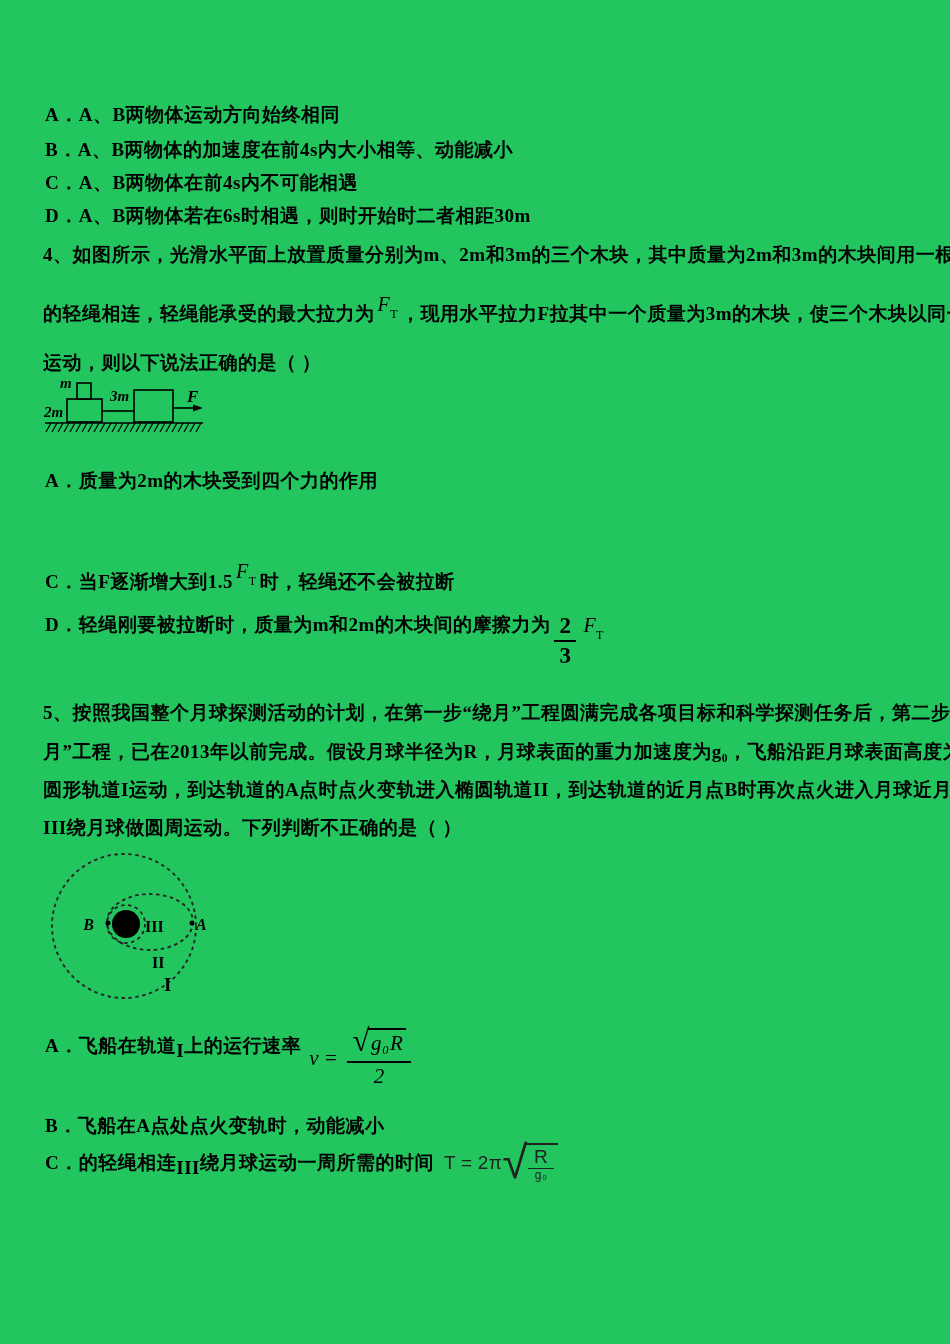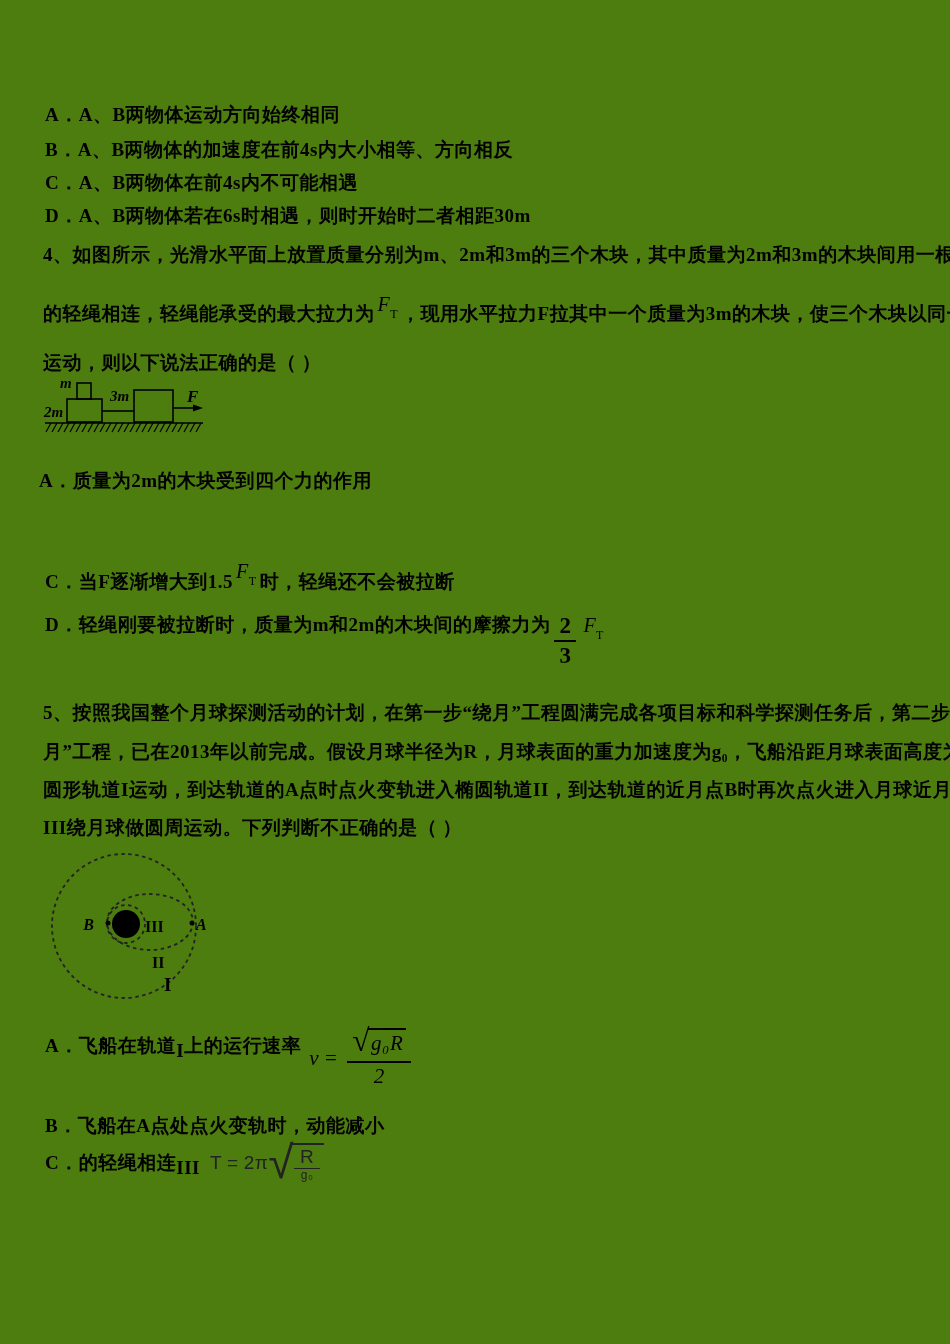--- a/index.html
+++ b/index.html
@@ -1,17 +1,17 @@
 <!DOCTYPE html>
 <html><head>
 <meta charset="utf-8">
 <style>
   html,body { margin:0; padding:0; background:#ffffff; }
   .page {
-    position:relative; width:950px; height:1344px; background:#4d7c0f;
+    position:relative; width:950px; height:1344px; background:#22c55e;
     overflow:hidden; color:#000;
     font-family:"Liberation Serif","DejaVu Serif",serif;
   }
   .line {
     position:absolute; font-size:19px; font-weight:bold; color:#000;
     white-space:nowrap; line-height:24px; letter-spacing:0.5px;
   }
   .flexline { display:flex; align-items:flex-start; }
   .abs { position:absolute; }
 
@@ -60,21 +60,21 @@
   .dashed { fill:none; stroke:#222; stroke-width:1.8; stroke-dasharray:3.5 3.5; }
   .olabel { font-family:"Liberation Serif",serif; font-weight:bold; font-size:16px; fill:#000; }
   .oitalic { font-style:italic; }
 </style>
 </head>
 <body>
 
 <div class="page">
 
   <div class="line" style="left:45px;top:103px">A．A、B两物体运动方向始终相同</div>
-  <div class="line" style="left:45px;top:138px">B．A、B两物体的加速度在前4s内大小相等、方向相反</div>
+  <div class="line" style="left:45px;top:138px">B．A、B两物体的加速度在前4s内大小相等、动能减小</div>
   <div class="line" style="left:45px;top:171px">C．A、B两物体在前4s内不可能相遇</div>
   <div class="line" style="left:45px;top:204px">D．A、B两物体若在6s时相遇，则时开始时二者相距30m</div>
 
   <div class="line" style="left:43px;top:243px">4、如图所示，光滑水平面上放置质量分别为m、2m和3m的三个木块，其中质量为2m和3m的木块间用一根不可伸长</div>
   <div class="line" style="left:43px;top:301px">
     <span>的轻绳相连，轻绳能承受的最大拉力为</span><span class="ft raise9"><i>F</i><sub>T</sub></span><span>，现用水平拉力F拉其中一个质量为3m的木块，使三个木块以同一加速度</span>
   </div>
   <div class="line" style="left:43px;top:351px">运动，则以下说法正确的是（      ）</div>
 
   <svg class="abs" style="left:40px;top:374px" width="170" height="64" viewBox="0 0 170 64">
@@ -85,21 +85,21 @@
     <line x1="62" y1="37" x2="94" y2="37" class="dline"></line>
     <text x="70" y="27" class="dlabel">3m</text>
     <rect x="94" y="16" width="39" height="32" class="drect"></rect>
     <line x1="133" y1="34" x2="158" y2="34" class="dline"></line>
     <polygon points="163,34 153,30.5 153,37.5" fill="#000"></polygon>
     <text x="147" y="28" class="dlabel" style="font-size:17px">F</text>
     <line x1="5" y1="49" x2="163" y2="49" class="dline"></line>
     <path class="dline" style="stroke-width:1.2" d="M6 58L11 49M12 58L17 49M18 58L23 49M24 58L29 49M30 58L35 49M36 58L41 49M42 58L47 49M48 58L53 49M54 58L59 49M60 58L65 49M66 58L71 49M72 58L77 49M78 58L83 49M84 58L89 49M90 58L95 49M96 58L101 49M102 58L107 49M108 58L113 49M114 58L119 49M120 58L125 49M126 58L131 49M132 58L137 49M138 58L143 49M144 58L149 49M150 58L155 49M156 58L161 49"></path>
   </svg>
 
-  <div class="line" style="left:39px;top:469px">A．质量为2m的木块受到四个力的作用</div>
+  <div class="line" style="left:45px;top:469px">A．质量为2m的木块受到四个力的作用</div>
   <div class="line" style="left:45px;top:569px">
     <span>C．当F逐渐增大到1.5</span><span class="ft raise10"><i>F</i><sub>T</sub></span><span>时，轻绳还不会被拉断</span>
   </div>
   <div class="line flexline" style="left:45px;top:613px;height:54px">
     <span>D．轻绳刚要被拉断时，质量为m和2m的木块间的摩擦力为</span>
     <span class="frac bigfrac">
         <span class="num">2</span>
         <span class="den">3</span>
       </span>
     <span class="ft"><i>F</i><sub>T</sub></span>
@@ -139,20 +139,21 @@
           <span class="den">2</span>
         </span>
       </span>
   </div>
 
   <div class="line" style="left:45px;top:1114px">B．飞船在A点处点火变轨时，动能减小</div>
 
   <div class="line flexline" style="left:45px;top:1151px;height:52px">
     <span>C．的轻绳相连</span>
       <span class="drop5">III</span>
+      <span>绕月球运动一周所需的时间</span>
     <span class="formulaC">
         <span class="tok">T</span>
         <span class="tok">=</span>
         <span>2π</span>
         <span class="sqrt2">
           <span class="rad2">√</span>
           <span class="stack">
             <span class="snum">R</span>
             <span class="sden">g₀</span>
           </span>

